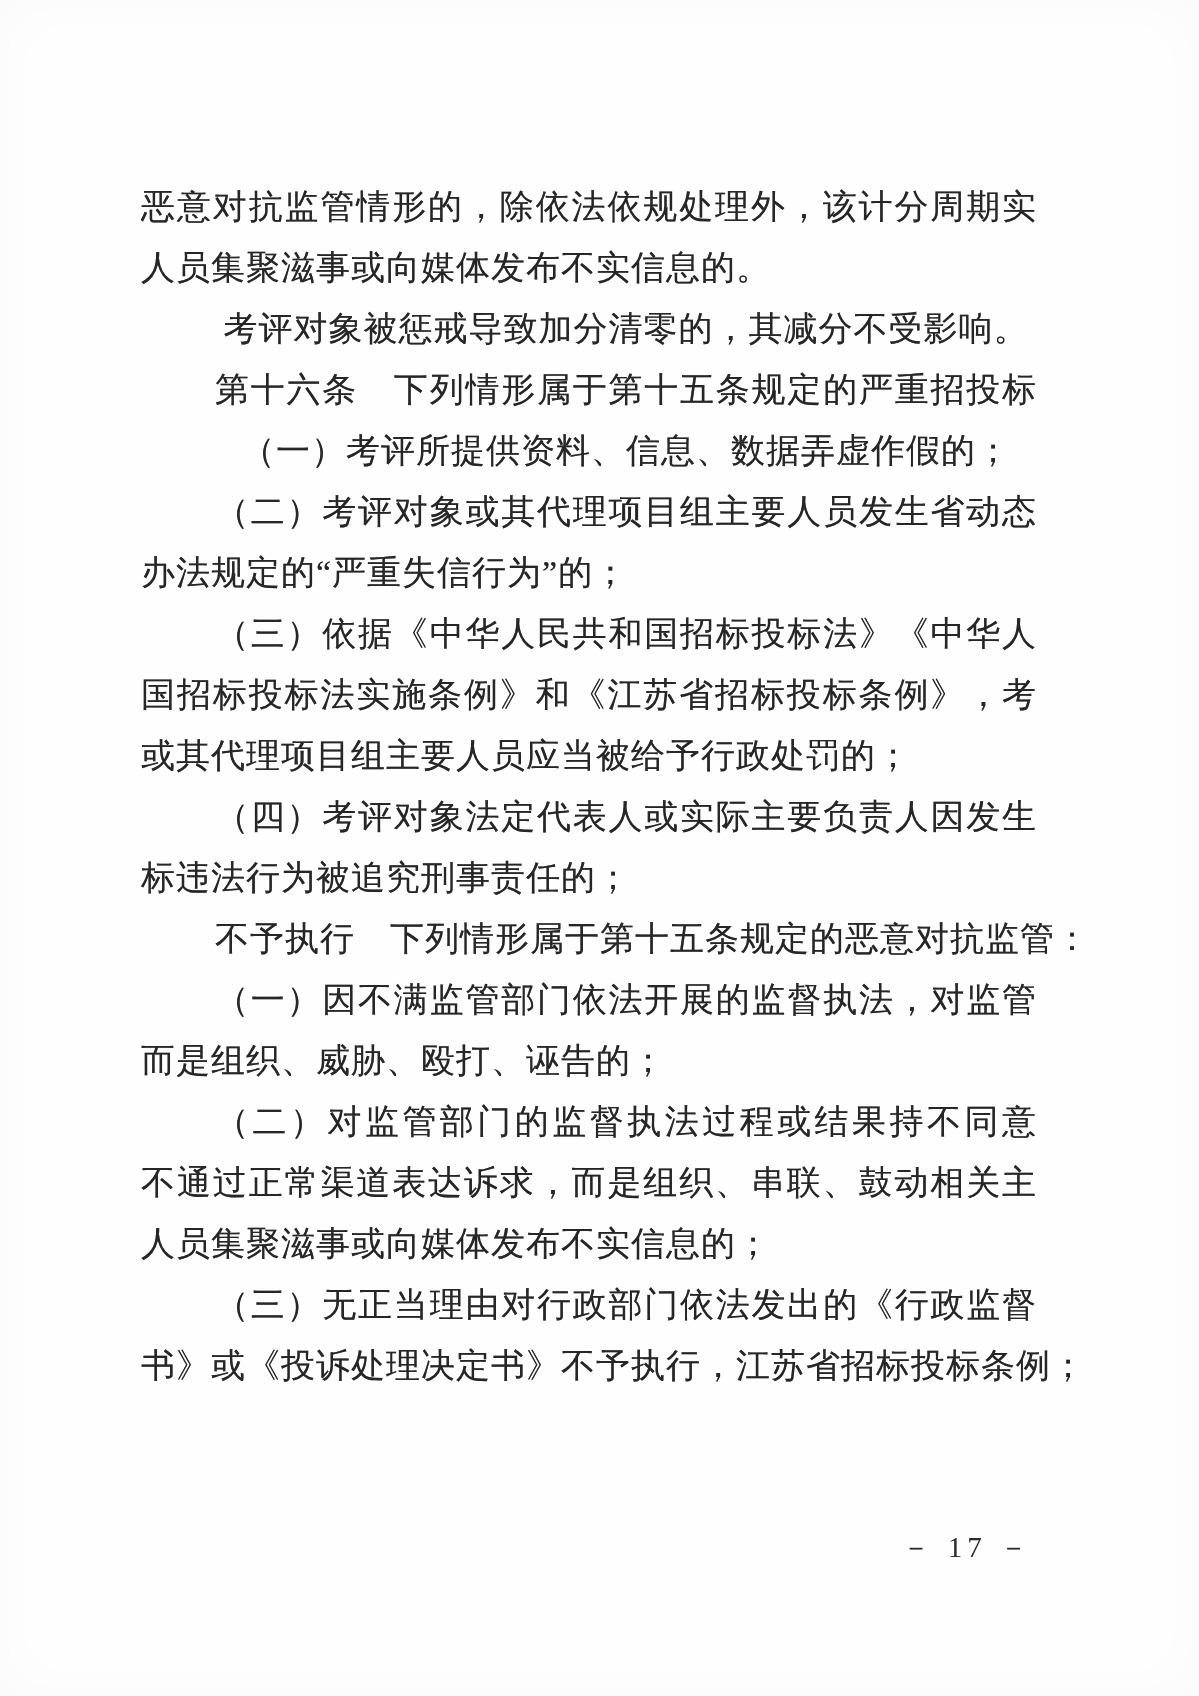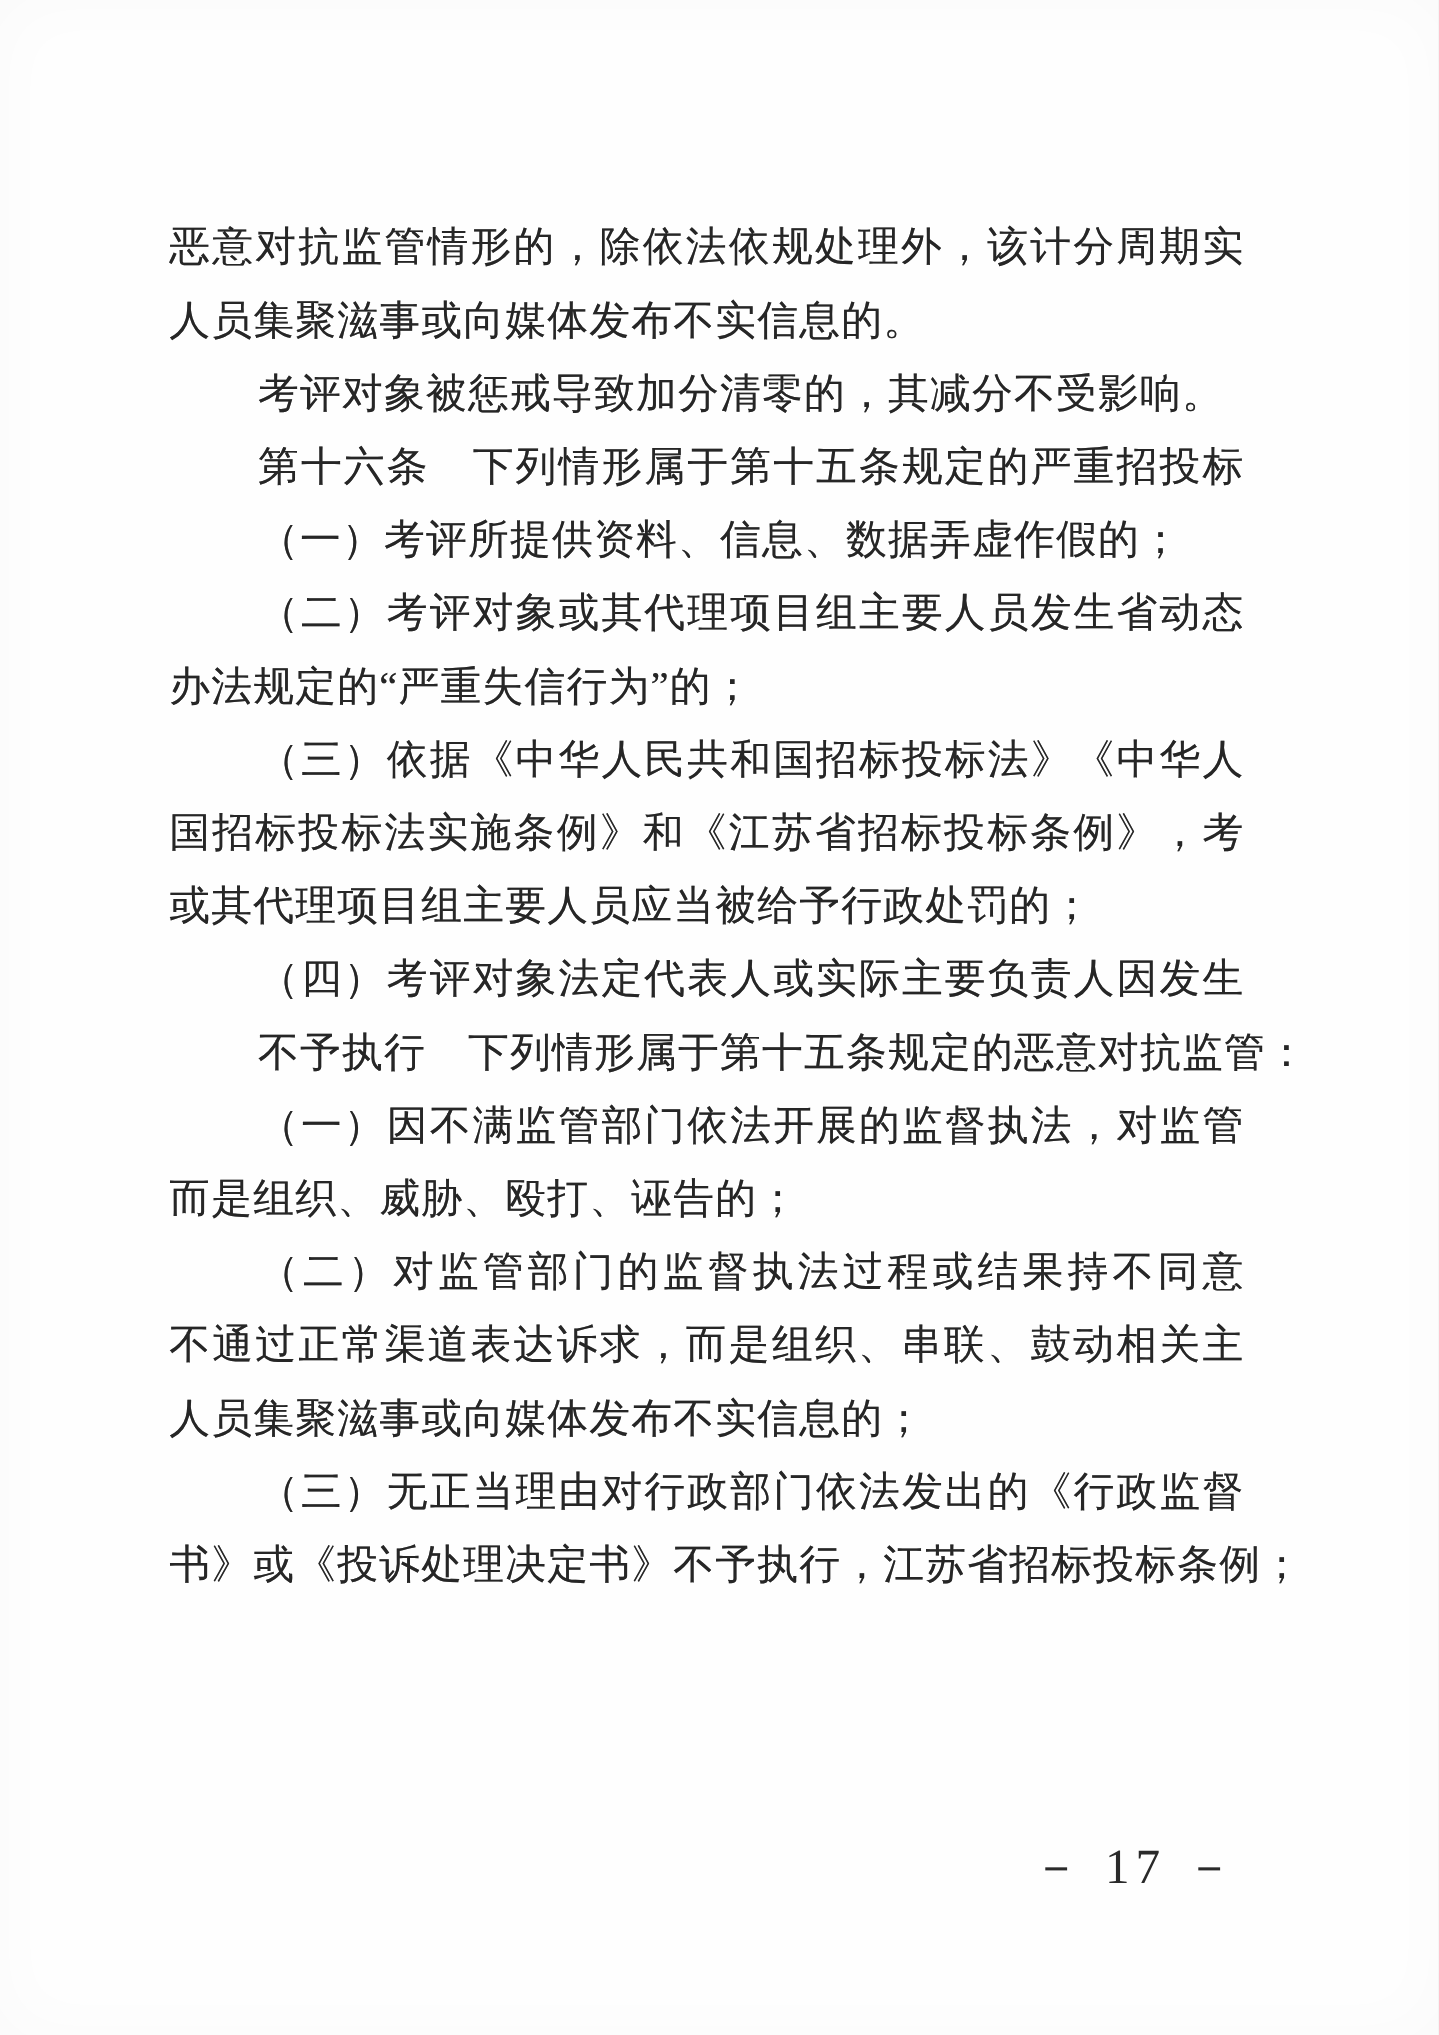--- a/index.html
+++ b/index.html
@@ -29,34 +29,35 @@
     line-height: 61px;
     height: 61px;
     color: #262626;
     letter-spacing: 1px;
     white-space: nowrap;
     
     text-shadow: 0 0 0.4px rgba(40,40,40,0.55);
   }
   .line.ind {
     padding-left: 74px;
+    text-align: center;
   }
   
   .line.j {
     white-space: normal;
     text-align: justify;
     text-align-last: justify;
     text-justify: inter-character;
     overflow: hidden;
   }
   .pagenum {
     position: absolute;
     top: 1528px;
     right: 166px;
-    font-size: 41px;
+    font-size: 29px;
     letter-spacing: 5px;
     color: #2a2a2a;
     font-family: "Liberation Serif", "DejaVu Serif", serif;
   }
 </style>
 </head>
 <body>
 
 <div class="page">
   <div class="textblock">
@@ -64,20 +65,21 @@
     <div class="line">人员集聚滋事或向媒体发布不实信息的。</div>
     <div class="line ind">考评对象被惩戒导致加分清零的，其减分不受影响。</div>
     <div class="line ind j">第十六条　下列情形属于第十五条规定的严重招投标违法</div>
     <div class="line ind">（一）考评所提供资料、信息、数据弄虚作假的；</div>
     <div class="line ind j">（二）考评对象或其代理项目组主要人员发生省动态考评</div>
     <div class="line">办法规定的“严重失信行为”的；</div>
     <div class="line ind j">（三）依据《中华人民共和国招标投标法》《中华人民共和</div>
     <div class="line j">国招标投标法实施条例》和《江苏省招标投标条例》，考评对象</div>
     <div class="line">或其代理项目组主要人员应当被给予行政处罚的；</div>
     <div class="line ind j">（四）考评对象法定代表人或实际主要负责人因发生招投</div>
+    <div class="line">标违法行为被追究刑事责任的；</div>
     <div class="line ind">不予执行　下列情形属于第十五条规定的恶意对抗监管：</div>
     <div class="line ind j">（一）因不满监管部门依法开展的监督执法，对监管人员</div>
     <div class="line">而是组织、威胁、殴打、诬告的；</div>
     <div class="line ind j">（二）对监管部门的监督执法过程或结果持不同意见，但</div>
     <div class="line j">不通过正常渠道表达诉求，而是组织、串联、鼓动相关主体、</div>
     <div class="line">人员集聚滋事或向媒体发布不实信息的；</div>
     <div class="line ind j">（三）无正当理由对行政部门依法发出的《行政监督意见</div>
     <div class="line">书》或《投诉处理决定书》不予执行，江苏省招标投标条例；</div>
   </div>
   <div class="pagenum">－ 17 －</div>

